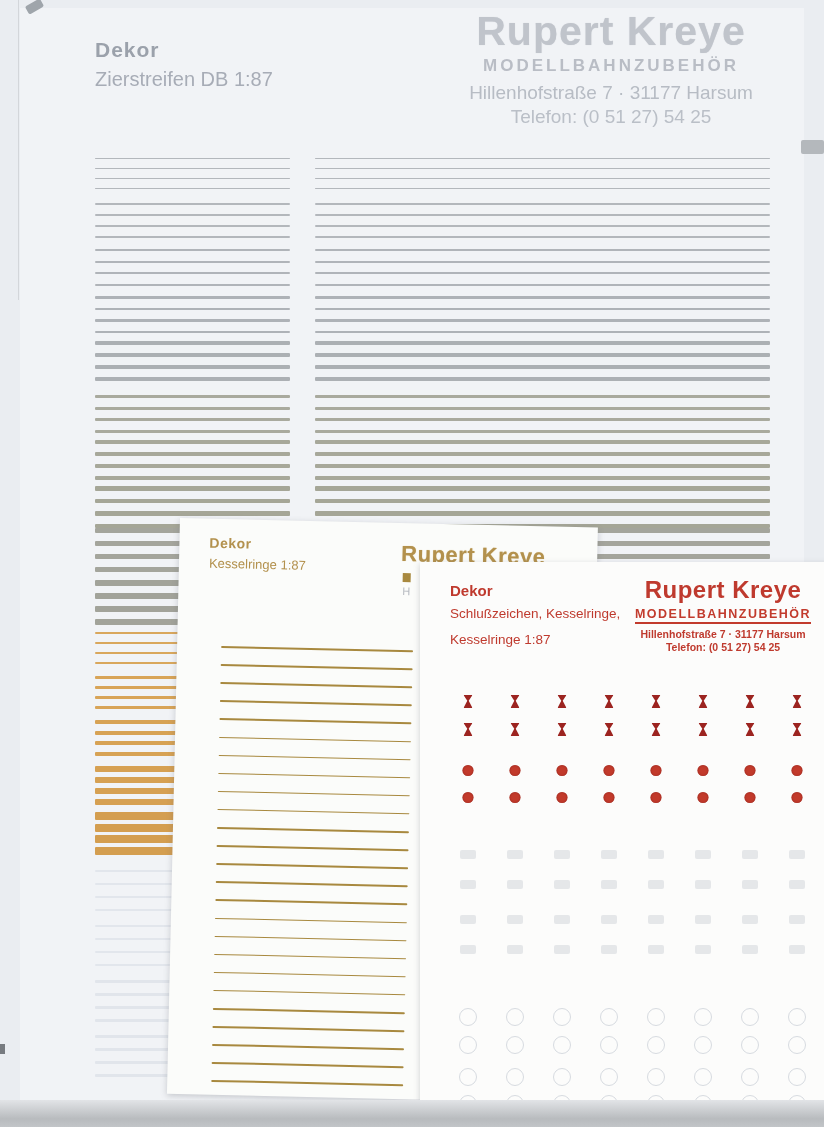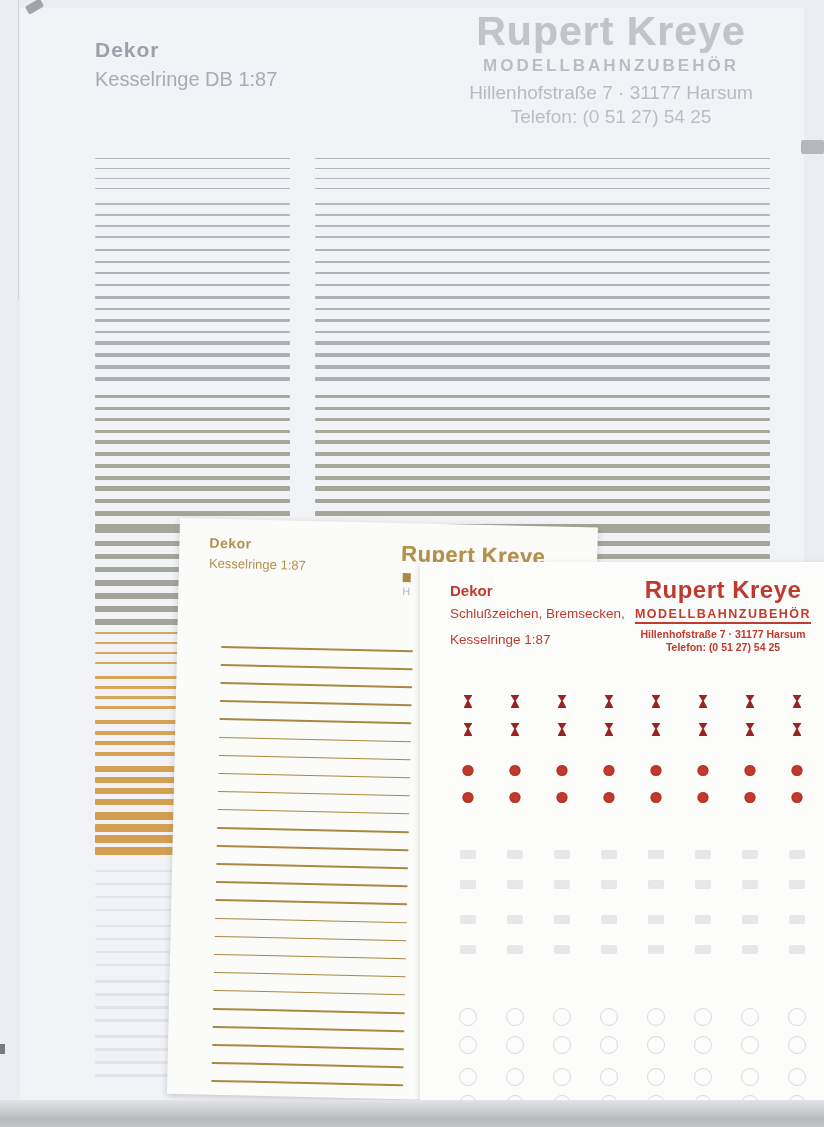--- a/index.html
+++ b/index.html
@@ -74,21 +74,21 @@
   .mark-bottom-left{position:absolute; left:0px; top:1044px; width:5px; height:10px;
     background:#777b80; z-index:9;}
 </style>
 </head>
 <body>
 
 <div class="scan">
 
   <div class="sheet back">
     <div class="back-title">Dekor</div>
-    <div class="back-subtitle">Kesselringe DB 1:87</div>
+    <div class="back-subtitle">Zierstreifen DB 1:87</div>
     <div class="back-logo">
       <div class="l-name">Rupert Kreye</div>
       <div class="l-tag">MODELLBAHNZUBEHÖR</div>
       <div class="l-addr">Hillenhofstraße 7 · 31177 Harsum</div>
       <div class="l-tel">Telefon: (0 51 27) 54 25</div>
     </div>
     <div id="stripe-field">
         <div class="stripe" style="left: 75px; width: 195px; top: 150px; height: 1px; background: rgb(179, 183, 188);"></div>
         <div class="stripe" style="left: 295px; width: 455px; top: 150px; height: 1px; background: rgb(179, 183, 188);"></div>
         <div class="stripe" style="left: 75px; width: 195px; top: 160px; height: 1px; background: rgb(179, 183, 188);"></div>
@@ -234,21 +234,21 @@
         <div class="goldline" style="left: 44px; width: 192px; top: 489px; height: 1.5px; background: rgb(168, 137, 63);"></div>
         <div class="goldline" style="left: 44px; width: 192px; top: 507.1px; height: 1.5px; background: rgb(168, 137, 63);"></div>
         <div class="goldline" style="left: 44px; width: 192px; top: 525.2px; height: 1.5px; background: rgb(168, 137, 63);"></div>
         <div class="goldline" style="left: 44px; width: 192px; top: 543.3px; height: 1.5px; background: rgb(168, 137, 63);"></div>
         <div class="goldline" style="left: 44px; width: 192px; top: 561.4px; height: 1.5px; background: rgb(168, 137, 63);"></div>
       </div>
   </div>
 
   <div class="sheet front">
     <div class="front-title">Dekor</div>
-    <div class="front-sub1">Schlußzeichen, Bremsecken,</div>
+    <div class="front-sub1">Schlußzeichen, Kesselringe,</div>
     <div class="front-sub2">Kesselringe  1:87</div>
     <div class="front-logo">
       <div class="l-name">Rupert Kreye</div>
       <div><span class="l-tag">MODELLBAHNZUBEHÖR</span></div>
       <div class="l-addr">Hillenhofstraße 7 · 31177 Harsum</div>
       <div class="l-tel">Telefon: (0 51 27) 54 25</div>
     </div>
     <div id="symbol-field">
         <div class="sym tail" style="left: 48px; top: 133px;"></div>
         <div class="sym tail" style="left: 95px; top: 133px;"></div>

